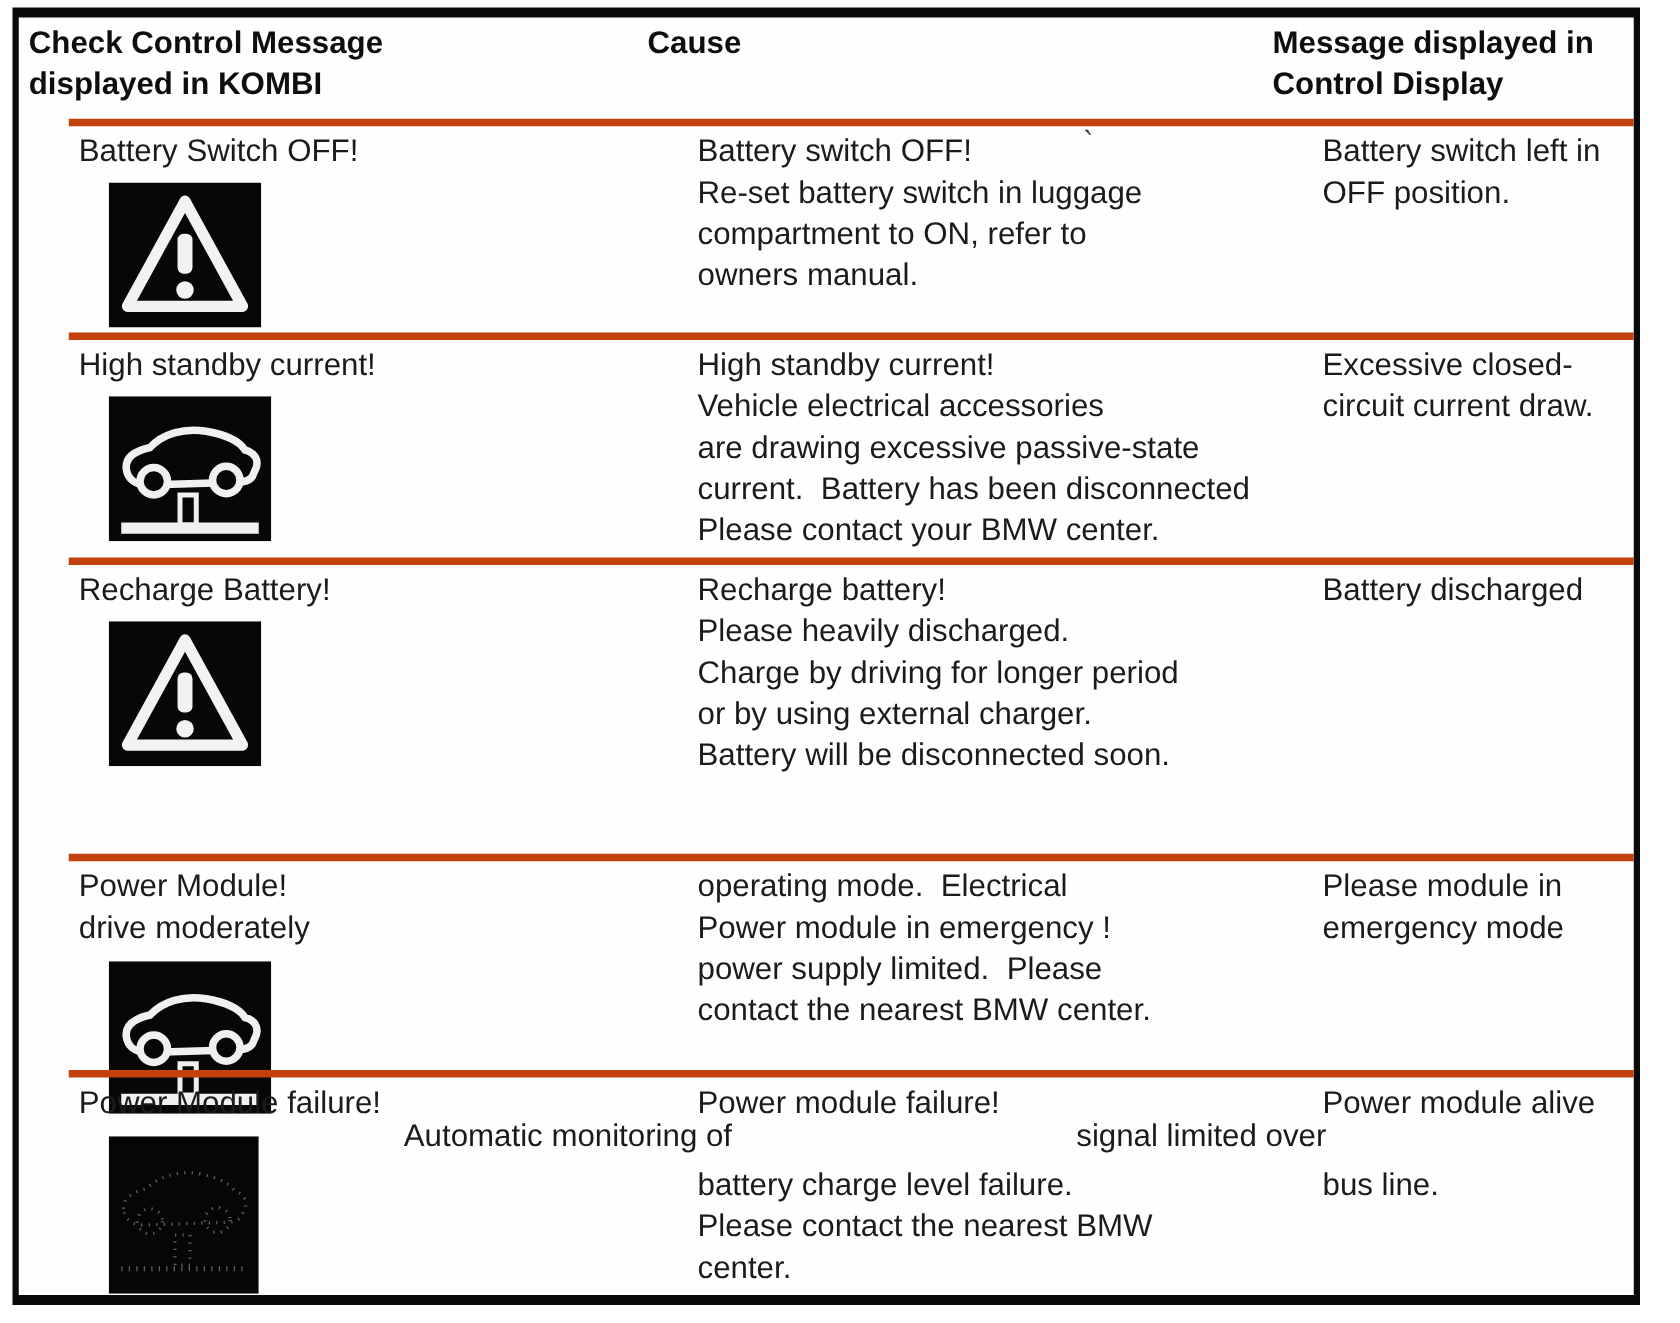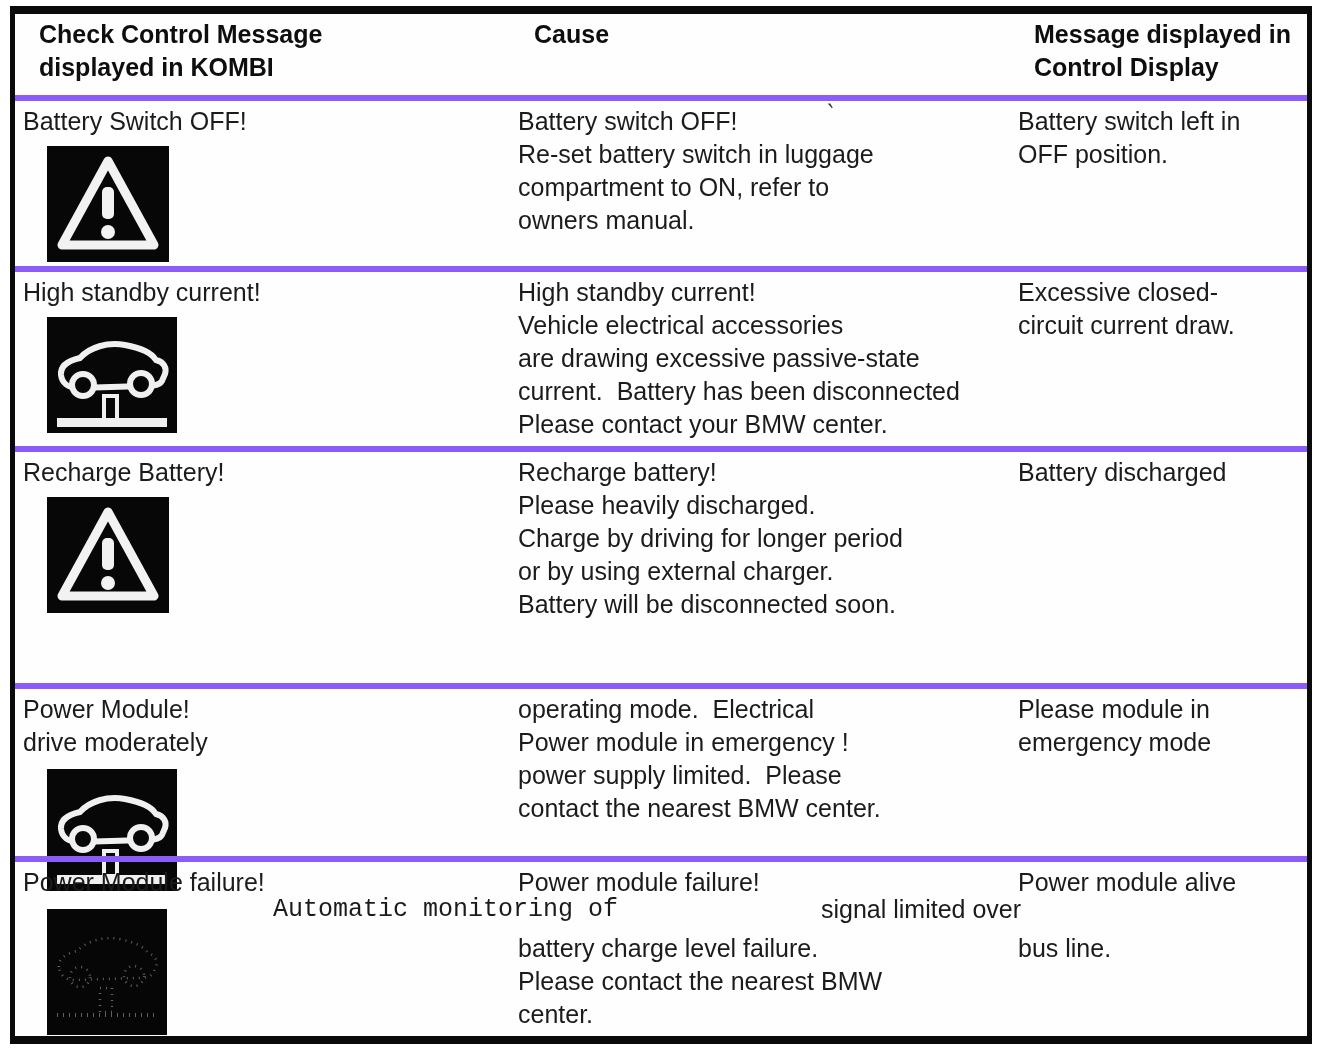--- a/index.html
+++ b/index.html
@@ -10,40 +10,40 @@
   }
   .scan-table{
     position:absolute;left:10px;top:6px;width:1302px;height:1038px;
     box-sizing:border-box;border:5px solid #0a0a0a;border-top-width:8px;border-bottom-width:8px;
     background:#fefefe;
   }
   .hdr-row,.body-row{
     display:grid;grid-template-columns:495px 500px 1fr;
     box-sizing:border-box;position:relative;
   }
-  .hdr-row{height:81px;padding-left:16px;}
-  .body-row{border-top:6px solid #8b5cf6;}
+  .hdr-row{height:81px;}
+  .body-row{border-top:6px solid #c2410c;margin-left:40px;}
   .row-1{height:171px;}
   .row-2{height:180px;}
   .row-3{height:237px;}
   .row-4{height:173px;}
   .row-5{height:191px;}
   .cell{padding:4px 4px 0 8px;overflow:visible;}
   .line{line-height:33px;min-height:33px;font-size:25px;white-space:pre;color:#1b1b1b;}
   .hdr-line{line-height:33px;min-height:33px;font-size:25px;font-weight:bold;color:#0e0e0e;white-space:pre;}
   .icon-box{margin:8px 0 0 24px;display:block;}
   .icon-box.lower{margin-top:10px;}
   .stray-mark{
     position:absolute;left:812px;top:2px;font-size:22px;color:#3a3a3a;
     transform:scaleY(1.3);
   }
   .offset-float{
     position:absolute;top:31px;font-size:25px;line-height:33px;white-space:pre;color:#1b1b1b;
   }
-  .offset-left{left:258px;font-family:Liberation Mono, monospace;}
+  .offset-left{left:268px;}
   .offset-right{left:806px;}
 </style>
 </head>
 <body>
 
 <div class="scan-table">
 
   <div class="hdr-row">
     <div class="cell">
       <div class="hdr-line">Check Control Message</div>

